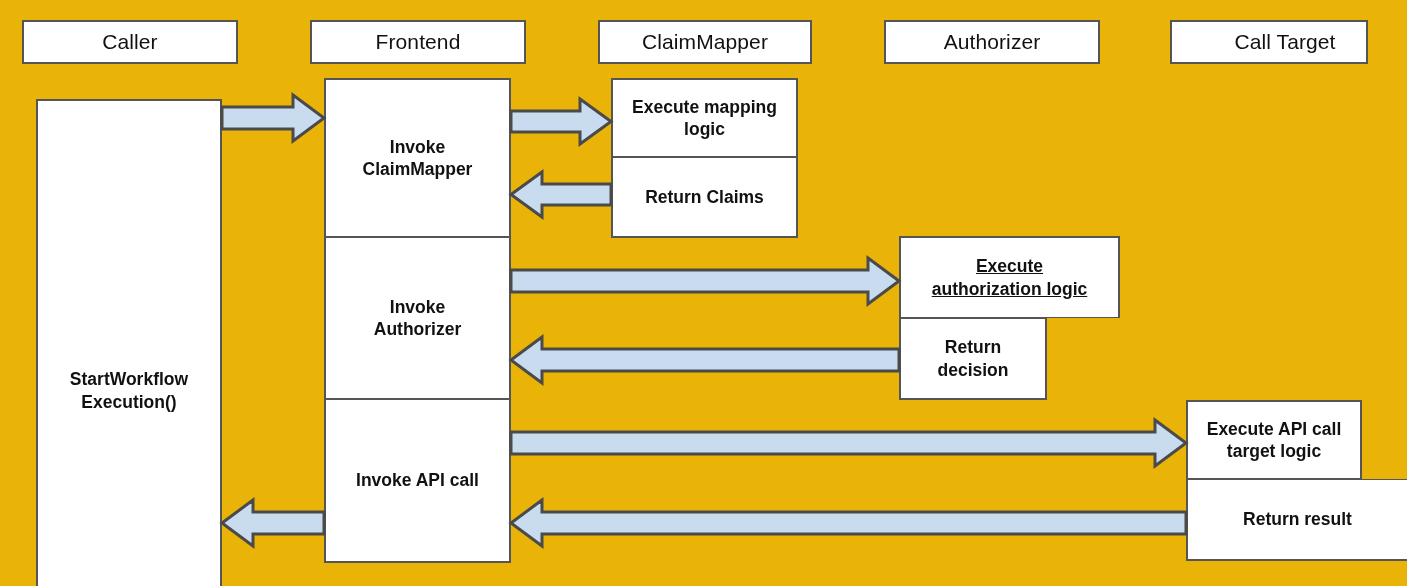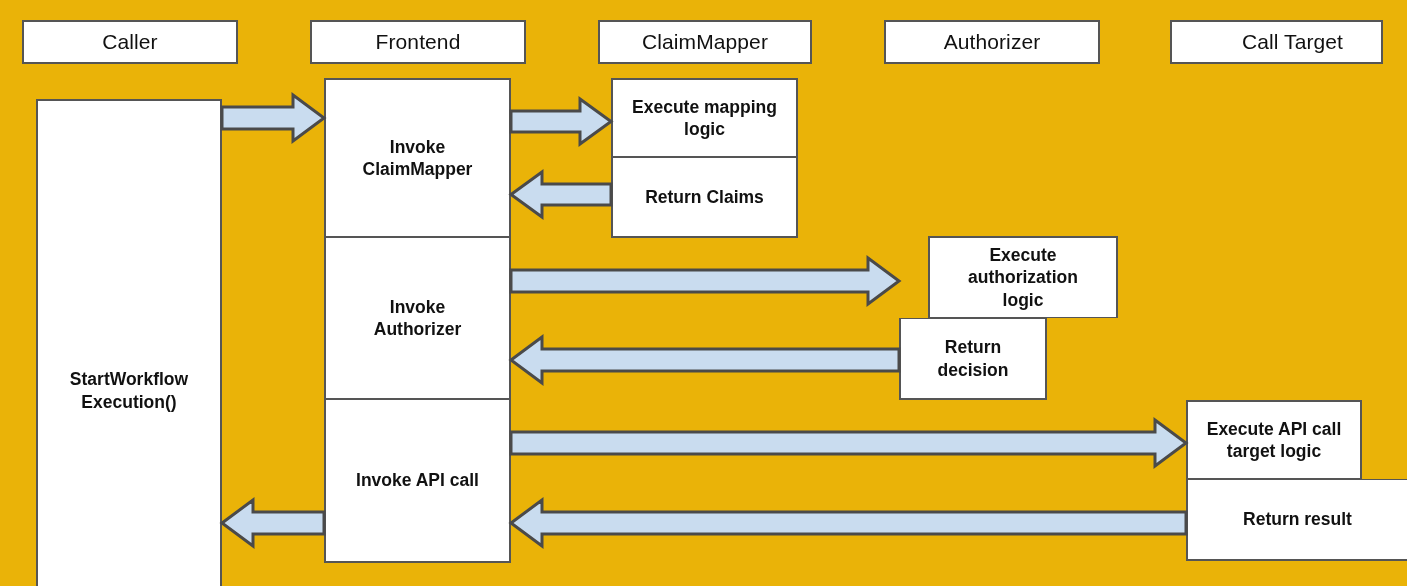--- a/index.html
+++ b/index.html
@@ -82,21 +82,21 @@
   </div>
 
   <div class="lane-header" style="left:598px; top:20px; width:214px; height:44px;">
     <span>ClaimMapper</span>
   </div>
 
   <div class="lane-header" style="left:884px; top:20px; width:216px; height:44px;">
     <span>Authorizer</span>
   </div>
 
-  <div class="lane-header" style="left:1170px; top:20px; width:213px; height:44px;padding-left:32px;">
+  <div class="lane-header" style="left:1170px; top:20px; width:198px; height:44px;padding-left:32px;">
     <span>Call Target</span>
   </div>
 
   <div class="act-box" style="left:36px; top:78px; width:186px; height:583px; font-size:17.5px;margin-top:21px;">
     <span>StartWorkflow Execution()</span>
   </div>
 
   <div class="act-box thin-bottom" style="left:324px; top:78px; width:187px; height:159px;">
     <span>Invoke ClaimMapper</span>
   </div>
@@ -110,21 +110,21 @@
   </div>
 
   <div class="act-box thin-bottom" style="left:611px; top:78px; width:187px; height:79px;">
     <span>Execute mapping logic</span>
   </div>
 
   <div class="act-box thin-top" style="left:611px; top:157px; width:187px; height:81px;">
     <span>Return Claims</span>
   </div>
 
-  <div class="act-box thin-bottom" style="left:928px; top:236px; width:190px; height:82px;">
+  <div class="act-box thin-bottom" style="left:899px; top:236px; width:221px; height:82px;text-decoration:underline;">
     <span>Execute authorization logic</span>
   </div>
 
   <div class="act-box thin-top" style="left:899px; top:318px; width:148px; height:82px;">
     <span>Return decision</span>
   </div>
 
   <div class="act-box thin-bottom" style="left:1186px; top:400px; width:176px; height:79px;">
     <span>Execute API call target logic</span>
   </div>

